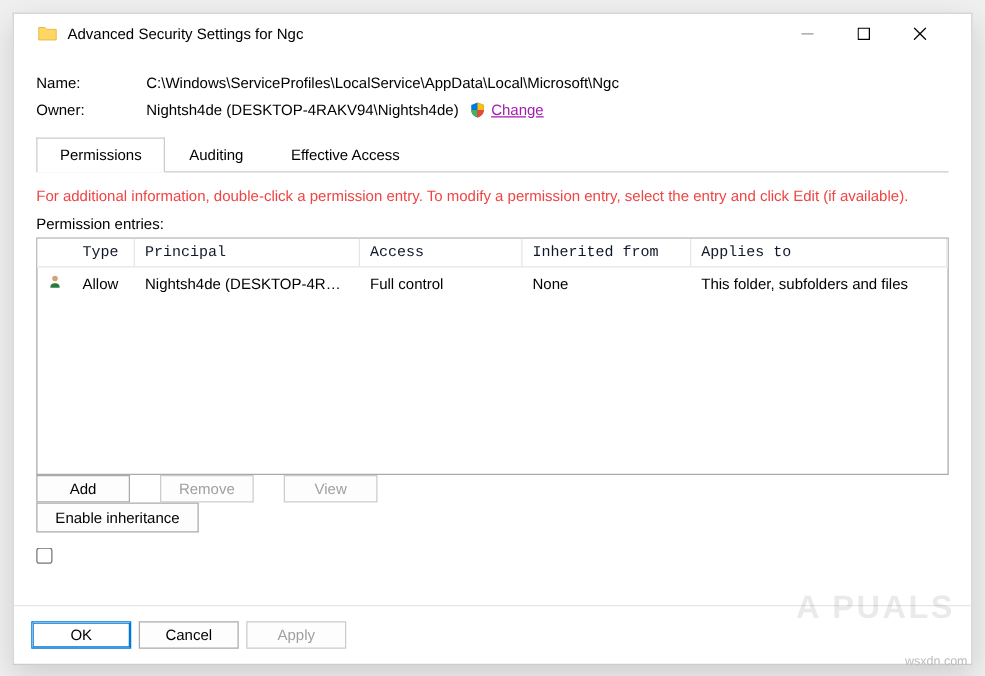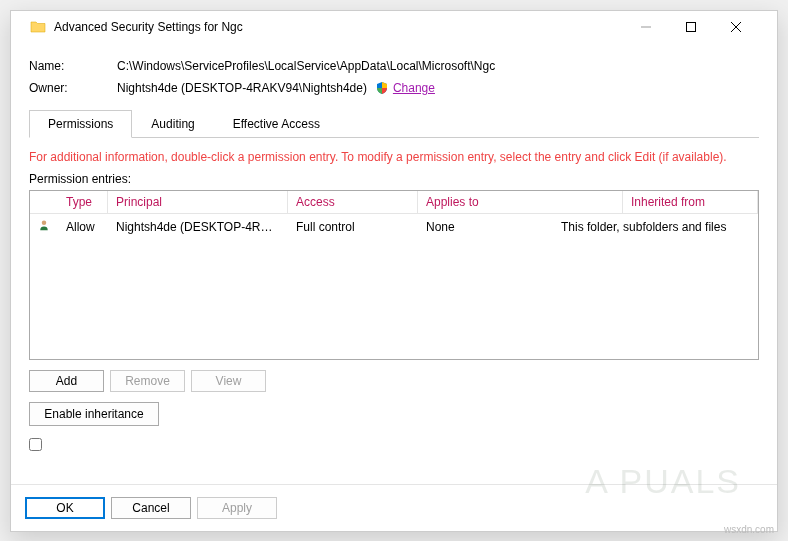--- a/index.html
+++ b/index.html
@@ -17,41 +17,41 @@
     .shield-icon { width: 14px; height: 14px; margin: 0 4px 0 8px; display: inline-block; vertical-align: middle; }
     .change-link { color: #a21caf; text-decoration: underline; cursor: pointer; }
     .tabs { display: flex; margin-top: 10px; border-bottom: 1px solid #ccc; }
     .tab { padding: 6px 18px; border: 1px solid transparent; border-bottom: none; color: #000; cursor: default; position: relative; top: 1px; }
     .tab.active { background: #fff; border-color: #ccc; border-bottom: 1px solid #fff; }
     .tab-content { padding-top: 12px; display: flex; flex-direction: column; flex: 1; }
     .hint { color: #ef4444; margin-bottom: 8px; }
     .entries-label { margin-bottom: 4px; }
     .grid { border: 1px solid #aaa; flex: 1; display: flex; flex-direction: column; min-height: 165px; }
     .grid-header { display: flex; background: #fff; border-bottom: 1px solid #e5e5e5; }
-    .gh { padding: 4px 8px; border-right: 1px solid #e5e5e5; color: #be185d; }
+    .gh { padding: 4px 8px; border-right: 1px solid #e5e5e5; color: #0f172a; font-family: Liberation Mono, monospace; }
     .gh.c0 { width: 28px; border-right: none; }
     .gh.c1, .gr.c1 { width: 50px; }
     .gh.c2, .gr.c2 { width: 180px; }
     .gh.c3, .gr.c3 { width: 130px; }
     .gh.c4, .gr.c4 { width: 135px; }
     .gh.c5, .gr.c5 { flex: 1; }
     .grid-row { display: flex; padding: 3px 0; align-items: center; }
     .gr { padding: 2px 8px; color: #000; white-space: nowrap; overflow: hidden; text-overflow: ellipsis; }
     .gr.c0 { width: 28px; display: flex; align-items: center; justify-content: center; }
     .user-icon { width: 16px; height: 16px; }
-    .button-row { display: flex; gap: 6px; margin-top: 10px; }
+    .button-row { display: flex; gap: 24px; }
     .btn { min-width: 75px; padding: 3px 14px; border: 1px solid #aaa; background: #fdfdfd; color: #000; text-align: center; cursor: default; }
     .btn.disabled { color: #a0a0a0; border-color: #ccc; background: #fdfdfd; }
     .btn.primary { border: 1px solid #0078d7; background: #fff; box-shadow: inset 0 0 0 1px #0078d7; }
     .btn.large { min-width: 130px; padding: 4px 14px; }
     .checkbox-row { display: flex; align-items: center; margin-top: 12px; gap: 6px; }
     .checkbox-row input { width: 13px; height: 13px; }
     .footer { display: flex; justify-content: flex-start; gap: 6px; padding: 12px 14px; border-top: 1px solid #e5e5e5; margin-top: 23px; }
     .footer .btn { min-width: 80px; padding: 3px 0; }
-    .watermark { position: absolute; right: 47px; bottom: 40px; font-size: 34px; color: rgba(100,120,100,0.15); font-weight: 400; letter-spacing: 2px; pointer-events: none; }
+    .watermark { position: absolute; right: 24px; bottom: 40px; font-size: 26px; color: rgba(100,120,100,0.15); font-weight: 700; letter-spacing: 2px; pointer-events: none; }
     .corner-text { position: absolute; right: 14px; bottom: 6px; font-size: 10px; color: #bbb; }
   </style>
 </head>
 <body>
 
 <div class="window">
   <div class="titlebar">
     <span class="icon">
       <svg viewBox="0 0 16 16">
           <path fill="#ffd666" stroke="#d9a400" stroke-width="0.5" d="M1 3 h5 l1.5 1.5 H15 V13 H1 Z"></path>
@@ -106,22 +106,22 @@
     <div class="tab-content">
       <div class="hint">For additional information, double-click a permission entry. To modify a permission entry, select the entry and click Edit (if available).</div>
       <div class="entries-label">Permission entries:</div>
 
       <div class="grid">
         <div class="grid-header">
           <div class="gh c0"></div>
           <div class="gh c1">Type</div>
           <div class="gh c2">Principal</div>
           <div class="gh c3">Access</div>
+          <div class="gh c4">Inherited from</div>
           <div class="gh c5">Applies to</div>
-          <div class="gh c4">Inherited from</div>
         </div>
         <div class="grid-row">
           <div class="gr c0">
             <span class="user-icon">
               <svg viewBox="0 0 16 16">
                   <circle cx="8" cy="5" r="3" fill="#d4a373"></circle>
                   <path d="M3 15 C3 11 5 10 8 10 C11 10 13 11 13 15 Z" fill="#2a7a3f"></path>
                 </svg>
             </span>
           </div>

